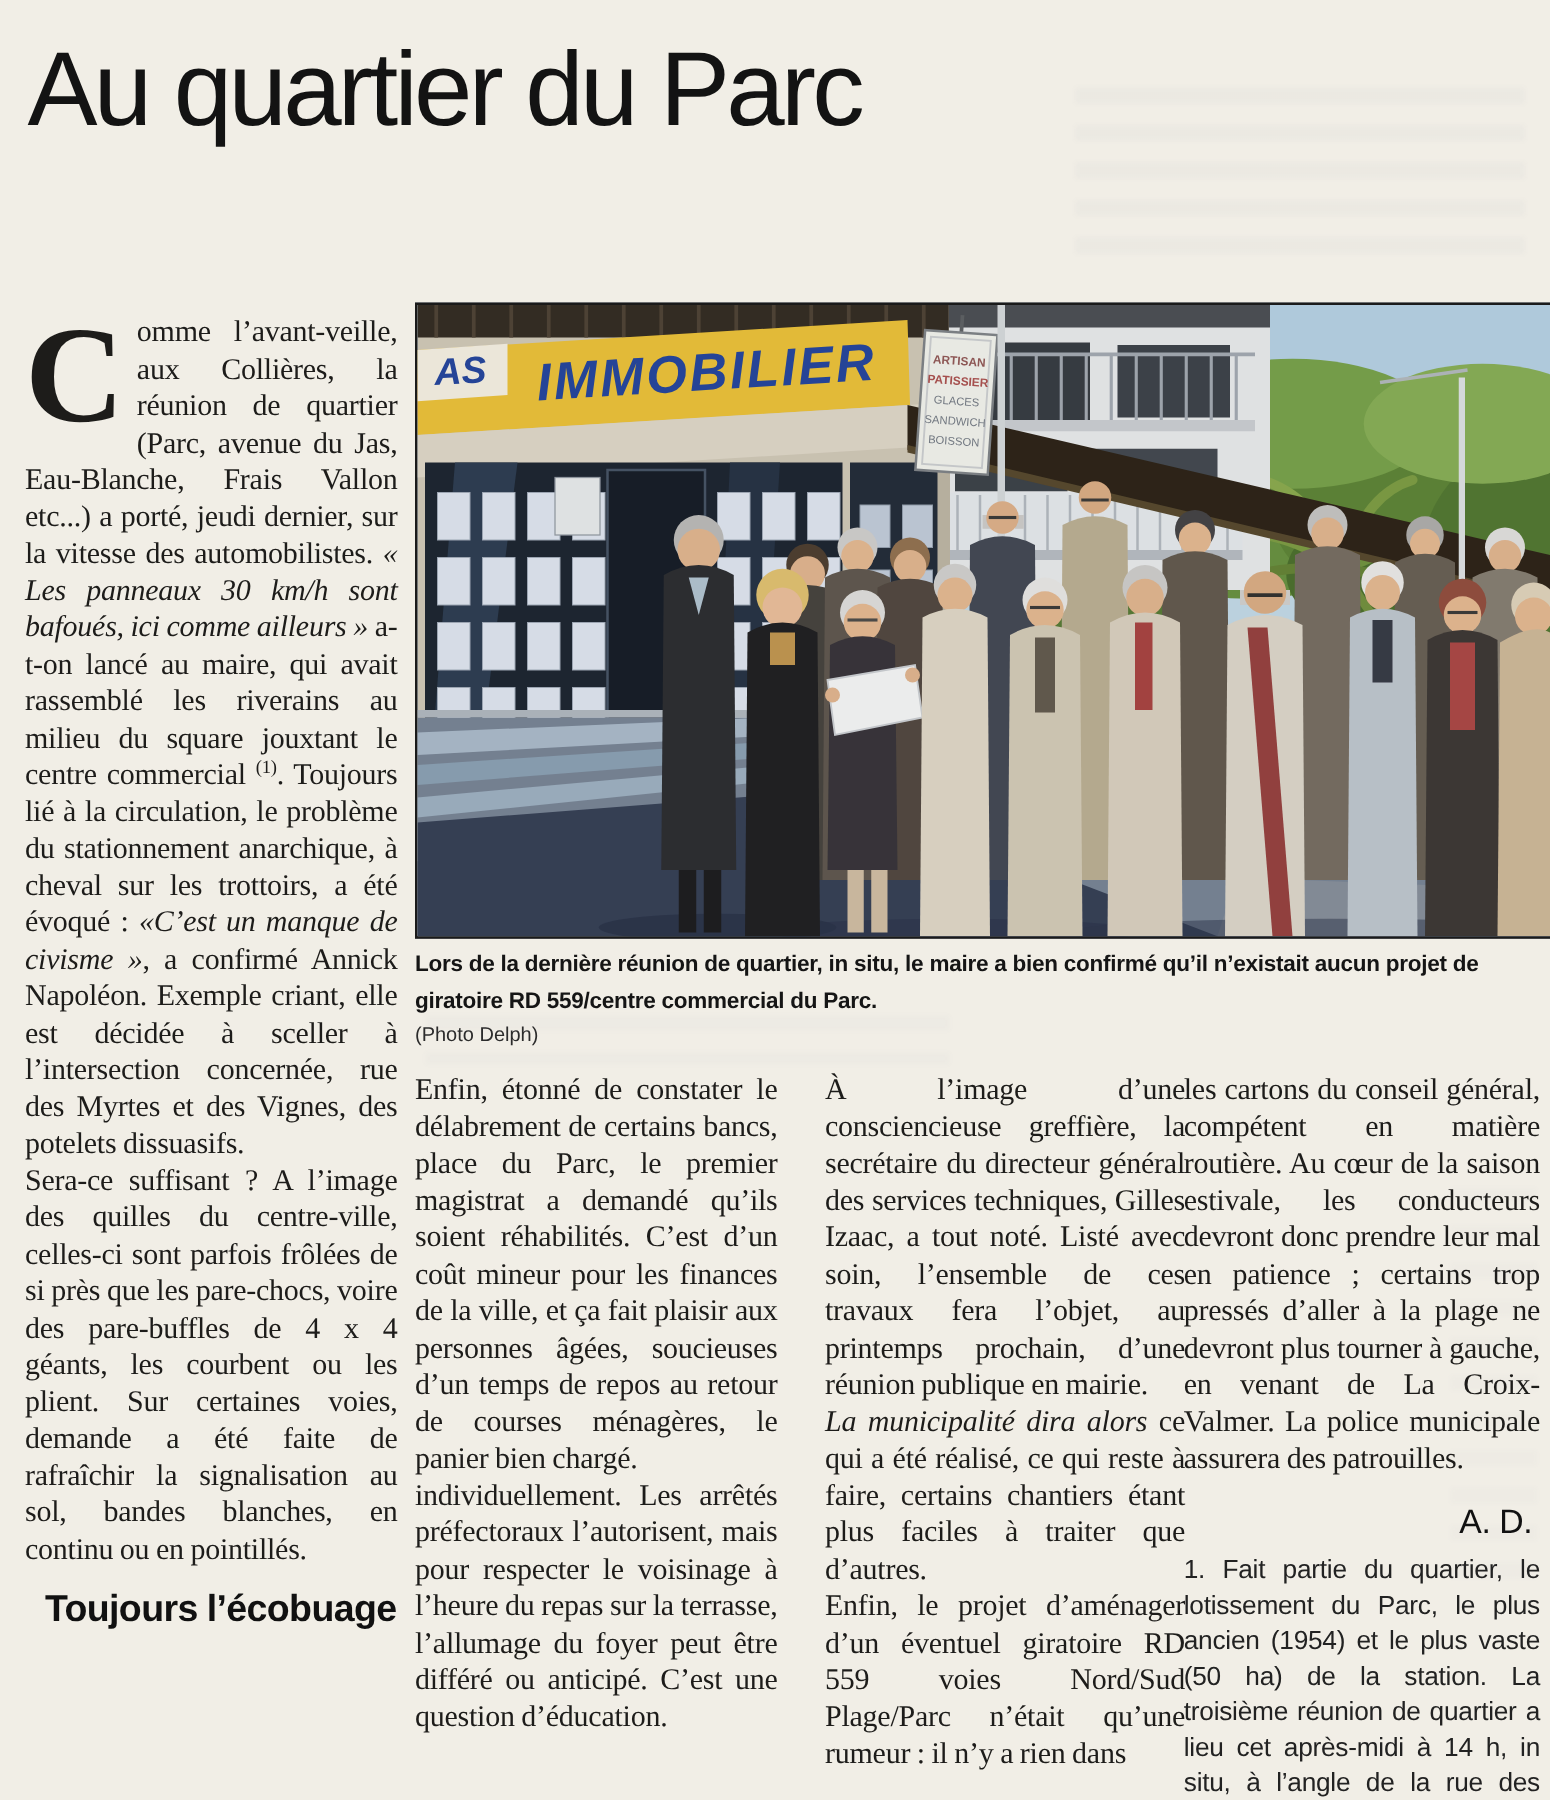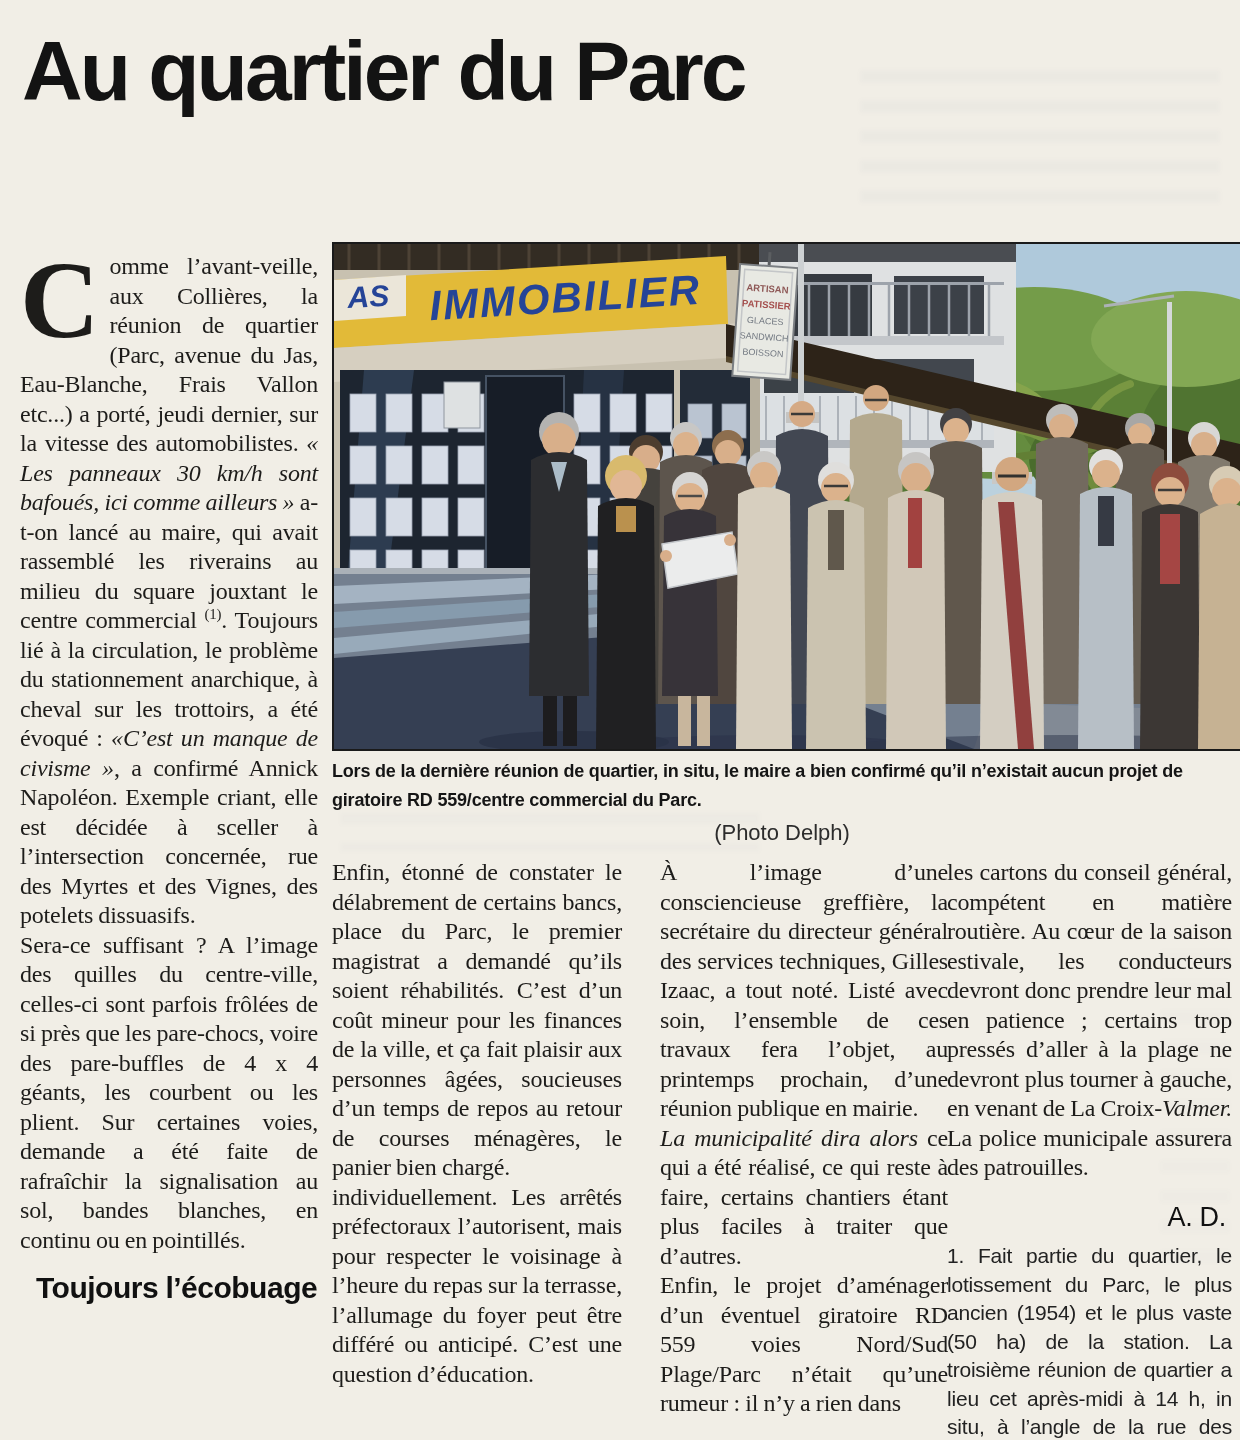--- a/index.html
+++ b/index.html
@@ -5,39 +5,39 @@
   html,body{margin:0;padding:0;}
   body{
     width:1240px;height:1440px;overflow:hidden;position:relative;
     background:#f1eee6;
     font-family:"Liberation Serif",serif;color:#201e1c;
   }
   .page{position:absolute;inset:0;}
   
   .headline{
     position:absolute;left:22px;top:24px;width:1180px;
-    font-family:"Liberation Sans",sans-serif;font-weight:bold;
+    font-family:"Liberation Sans",sans-serif;font-weight:normal;
     font-size:84px;line-height:95px;letter-spacing:-3px;color:#131313;
   }
   
   .photo-frame{
     position:absolute;left:332px;top:242px;width:906px;height:505px;
     border:2px solid #1a1a1a;box-sizing:content-box;background:#9aa4ae;
   }
   .photo-frame svg{display:block;width:100%;height:100%;}
   svg text{font-family:"Liberation Sans",sans-serif;}
   
   .caption{
     position:absolute;left:332px;top:757px;width:908px;
     font-family:"Liberation Sans",sans-serif;font-weight:bold;
     font-size:18px;line-height:29px;letter-spacing:-0.2px;color:#151515;
   }
   .credit{
-    position:absolute;left:332px;top:820px;width:900px;text-align:center;
-    font-family:"Liberation Sans",sans-serif;font-size:22px;color:#2c2c2c;
+    position:absolute;left:332px;top:820px;width:900px;text-align:left;
+    font-family:"Liberation Sans",sans-serif;font-size:16px;color:#2c2c2c;
   }
   
   .col{
     position:absolute;font-size:24px;line-height:29.5px;
     text-align:justify;letter-spacing:-0.2px;word-spacing:-0.5px;color:#1d1c1a;
   }
   .col p{margin:0;}
   #col1{left:20px;top:252px;width:298px;}
   #col2{left:332px;top:858px;width:290px;}
   #col3{left:660px;top:858px;width:288px;}
@@ -365,18 +365,18 @@
     <p><span>individuellement. Les arrêtés préfectoraux l’autorisent, mais pour respecter le voisinage à l’heure du repas sur la terrasse, l’allumage du foyer peut être différé ou anticipé. C’est une question d’éducation.</span></p>
   </div>
 
   <div class="col" id="col3">
     <p><span>À l’image d’une consciencieuse greffière, la secrétaire du directeur général des services techniques, Gilles Izaac, a tout noté. Listé avec soin, l’ensemble de ces travaux fera l’objet, au printemps prochain, d’une réunion publique en mairie.</span></p>
     <p><span style="font-style: italic;">La municipalité dira alors</span><span> ce qui a été réalisé, ce qui reste à faire, certains chantiers étant plus faciles à traiter que d’autres.</span></p>
     <p><span>Enfin, le projet d’aménager d’un éventuel giratoire RD 559 voies Nord/Sud Plage/Parc n’était qu’une rumeur : il n’y a rien dans</span></p>
   </div>
 
   <div class="col" id="col4">
-    <p><span>les cartons du conseil général, compétent en matière routière. Au cœur de la saison estivale, les conducteurs devront donc prendre leur mal en patience ; certains trop pressés d’aller à la plage ne devront plus tourner à gauche, en venant de La Croix-</span><span style="font-style: italic; margin-top: 24px;">Valmer.</span><span> La police municipale assurera des patrouilles.</span></p>
+    <p><span>les cartons du conseil général, compétent en matière routière. Au cœur de la saison estivale, les conducteurs devront donc prendre leur mal en patience ; certains trop pressés d’aller à la plage ne devront plus tourner à gauche, en venant de La Croix-</span><span style=" margin-top: 24px;">Valmer.</span><span> La police municipale assurera des patrouilles.</span></p>
     <div class="signature">A. D.</div>
     <div class="footnote">1. Fait partie du quartier, le lotissement du Parc, le plus ancien (1954) et le plus vaste (50 ha) de la station. La troisième réunion de quartier a lieu cet après-midi à 14 h, in situ, à l’angle de la rue des Vivards et du Bois Joly.</div>
   </div>
 
 </div>
 
 </body></html>

